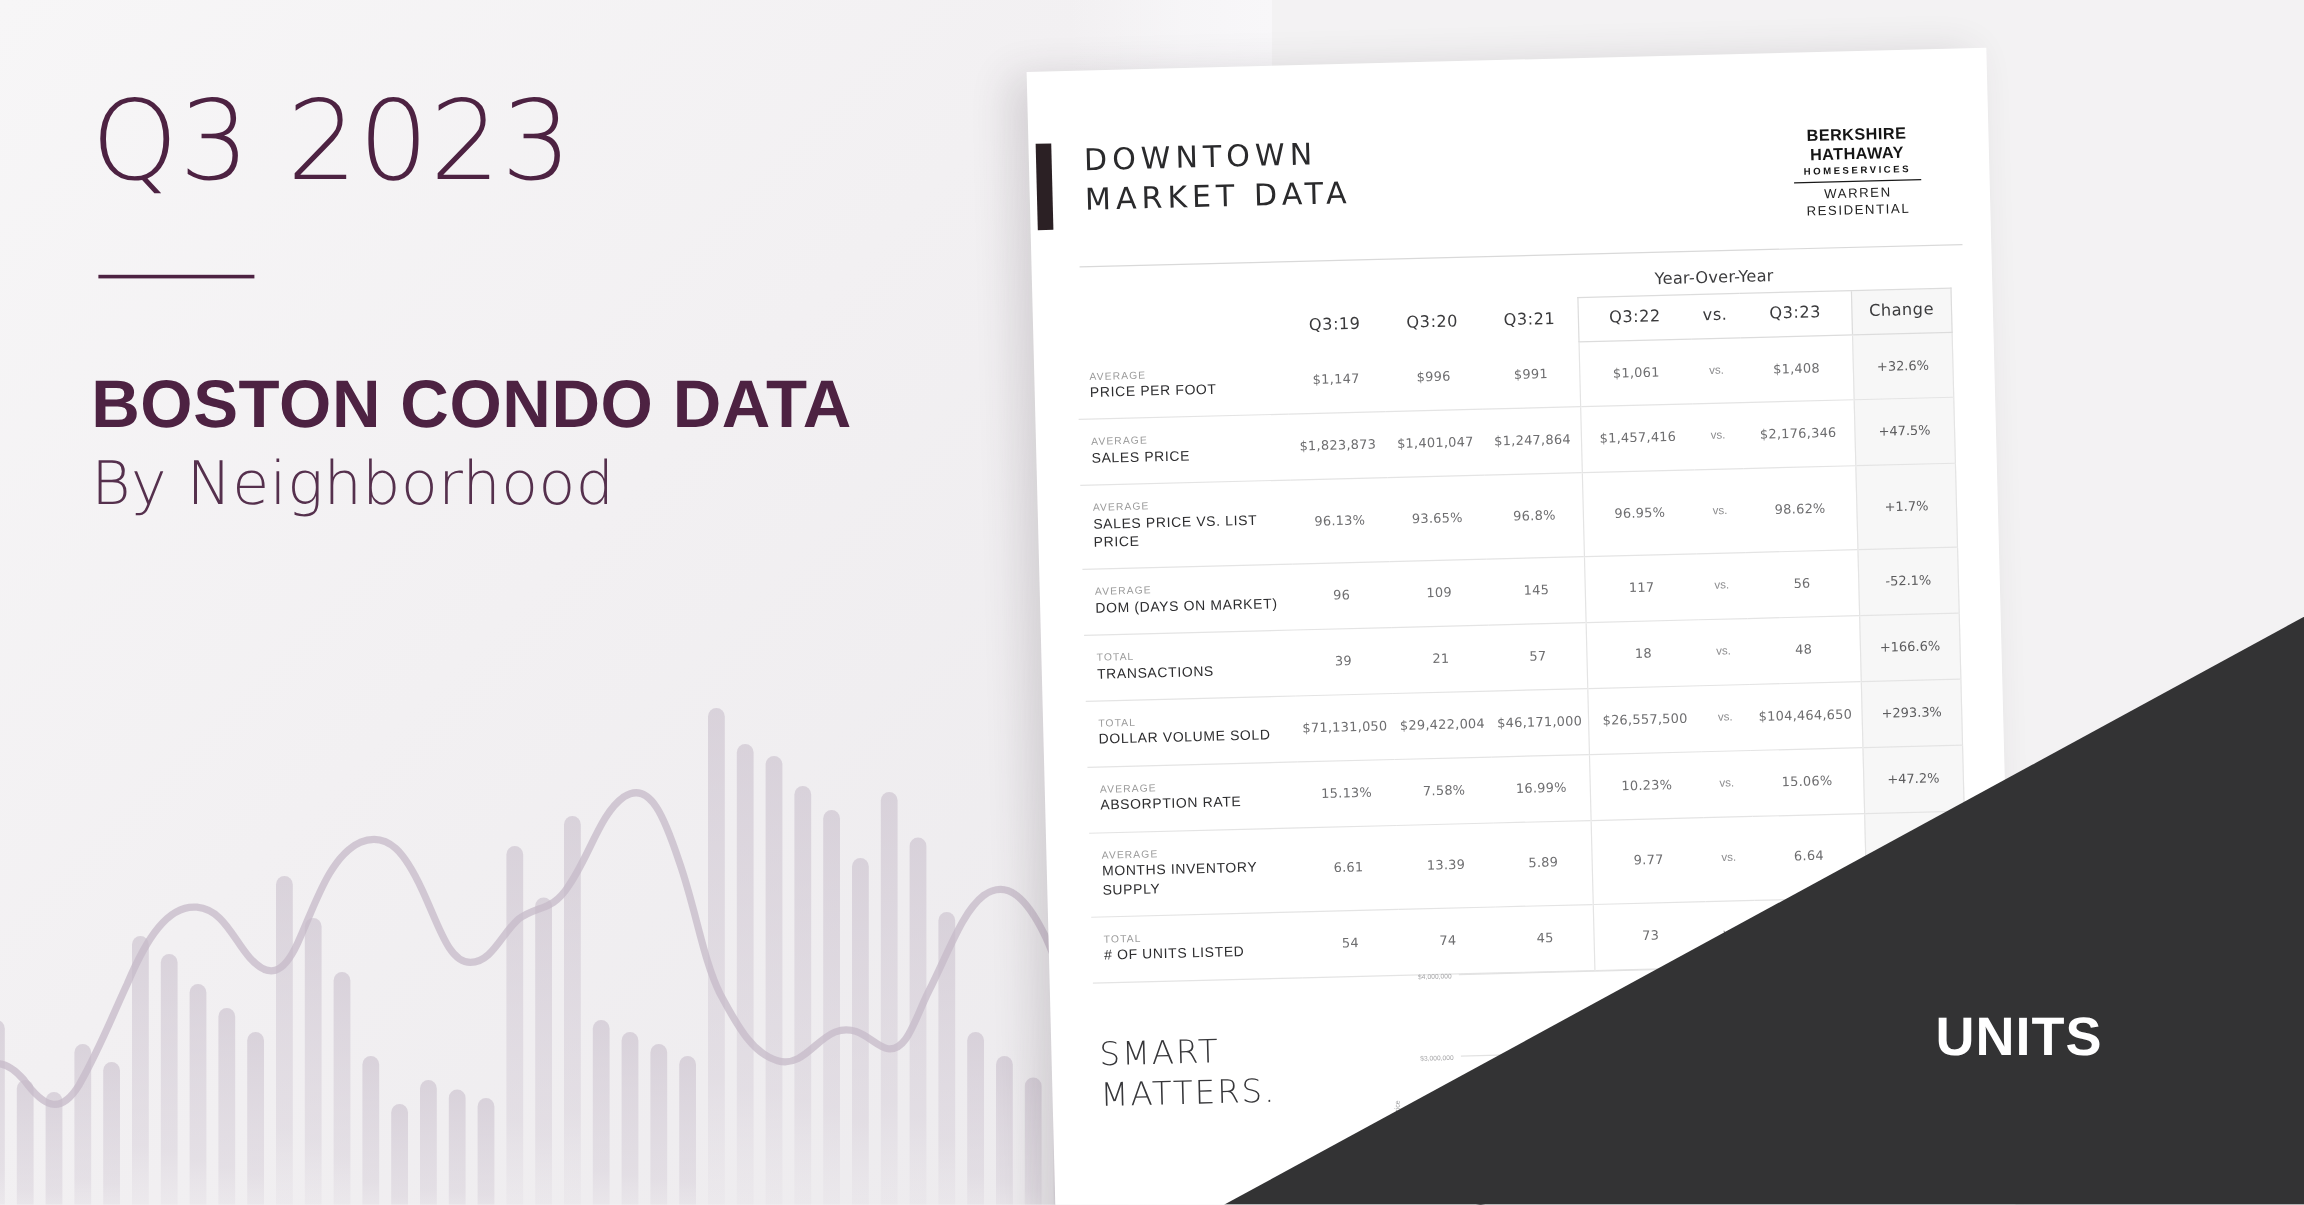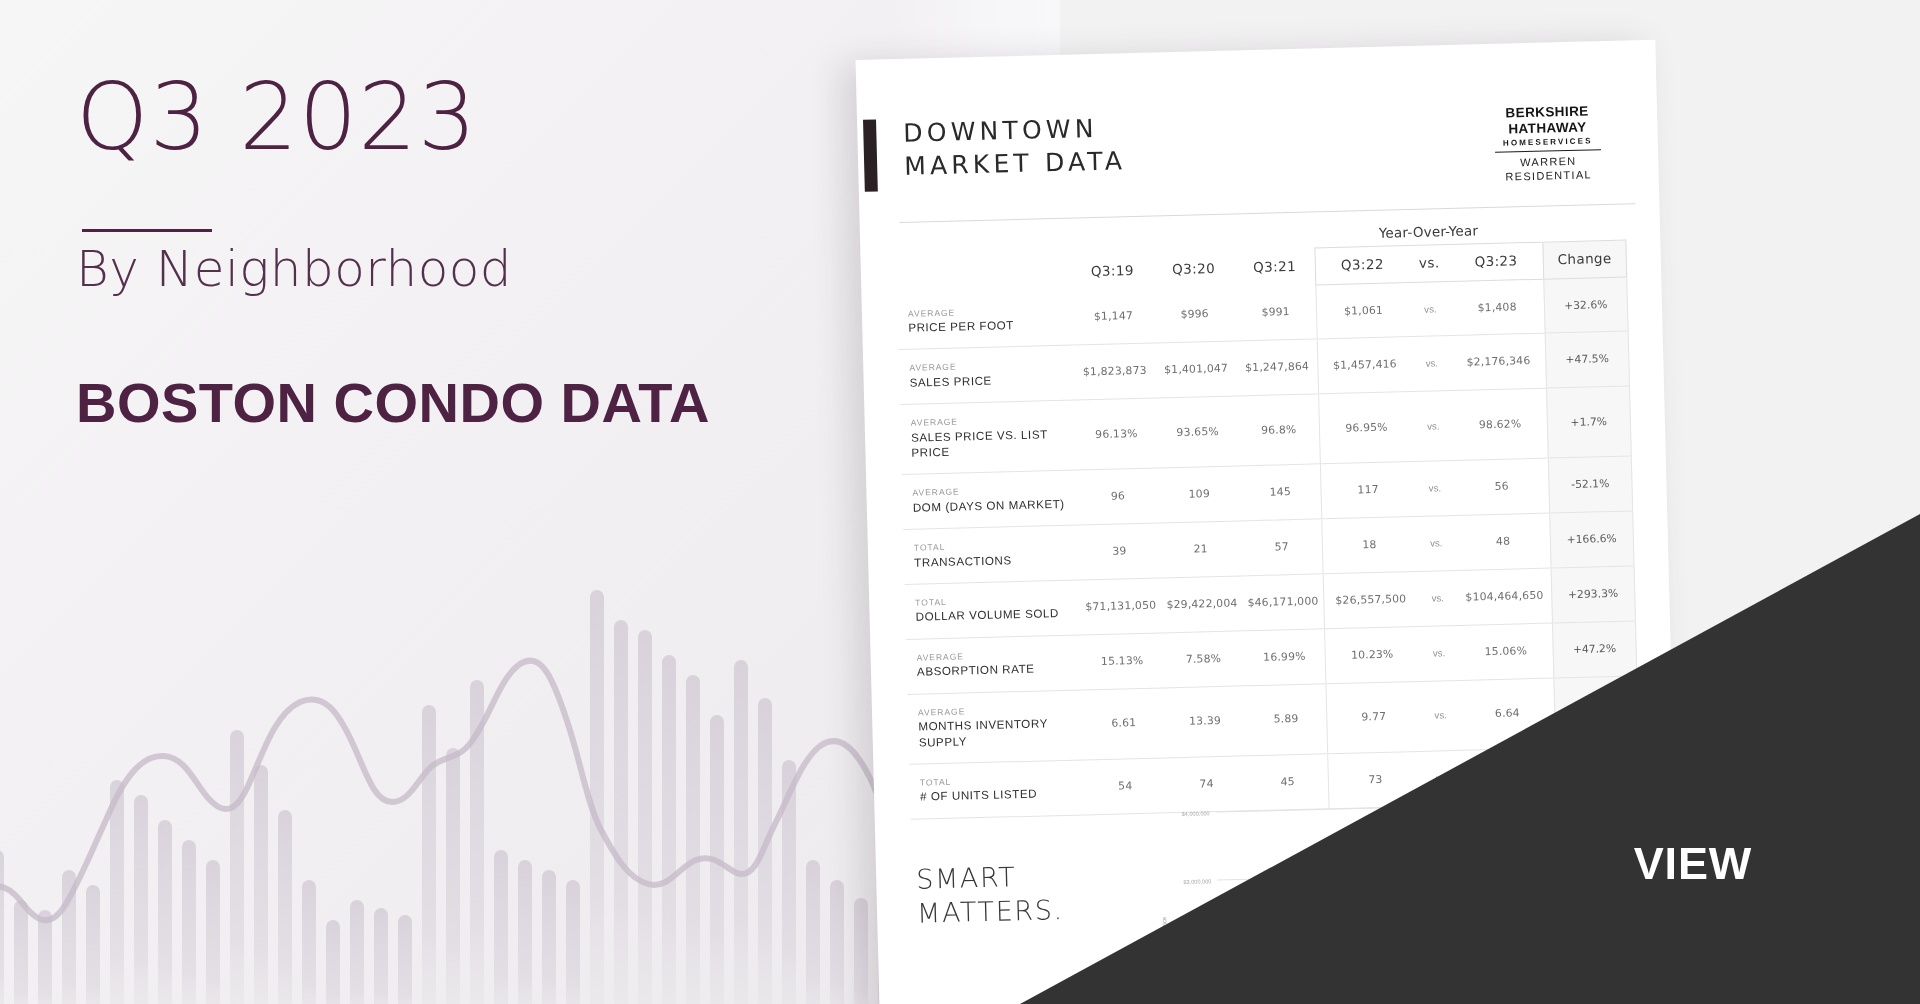--- a/index.html
+++ b/index.html
@@ -202,22 +202,22 @@
              C 992,390 1002,376 1016,384 C 1032,392 1038,412 1050,408
              C 1064,404 1074,384 1090,366" fill="none" stroke="#c5b9c8" stroke-opacity="0.75" stroke-width="6" stroke-linecap="round" stroke-linejoin="round"></path>
     <rect x="930" y="0" width="170" height="600" fill="url(#rightFade)"></rect>
   </svg>
 
   <div id="left-fade"></div>
 
   <div id="title-block">
     <div id="quarter-title">Q3 2023</div>
     <div id="title-rule"></div>
+    <div id="main-title">BOSTON CONDO DATA</div>
     <div id="subtitle">By Neighborhood</div>
-    <div id="main-title">BOSTON CONDO DATA</div>
   </div>
 </div>
 
 <div id="doc-wrap">
   <div id="doc-page">
 
     <div id="doc-accent-bar"></div>
 
     <div id="doc-head">
       <div id="doc-heading">
@@ -417,14 +417,14 @@
                L 324,186 L 336,192 L 348,178 L 360,188 L 372,172 L 384,182 L 396,170
                L 410,178 L 424,166 L 438,174 L 452,160 L 466,172 L 480,158"></path>
     </svg>
 
   </div>
 </div>
 
 <div id="cta-triangle"></div>
 <div id="cta-text">
   <br>
-  <span>VIEW</span>
+  <span>UNITS</span>
 </div>
 
 </body></html>

